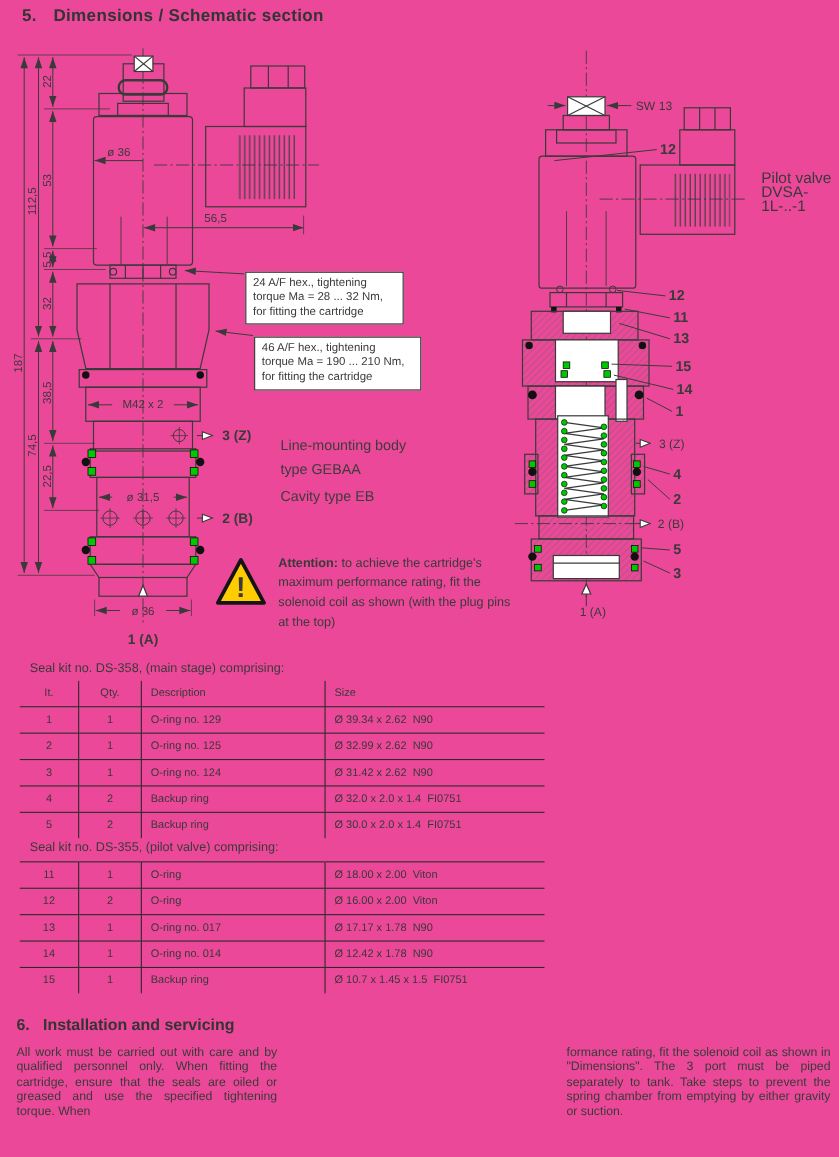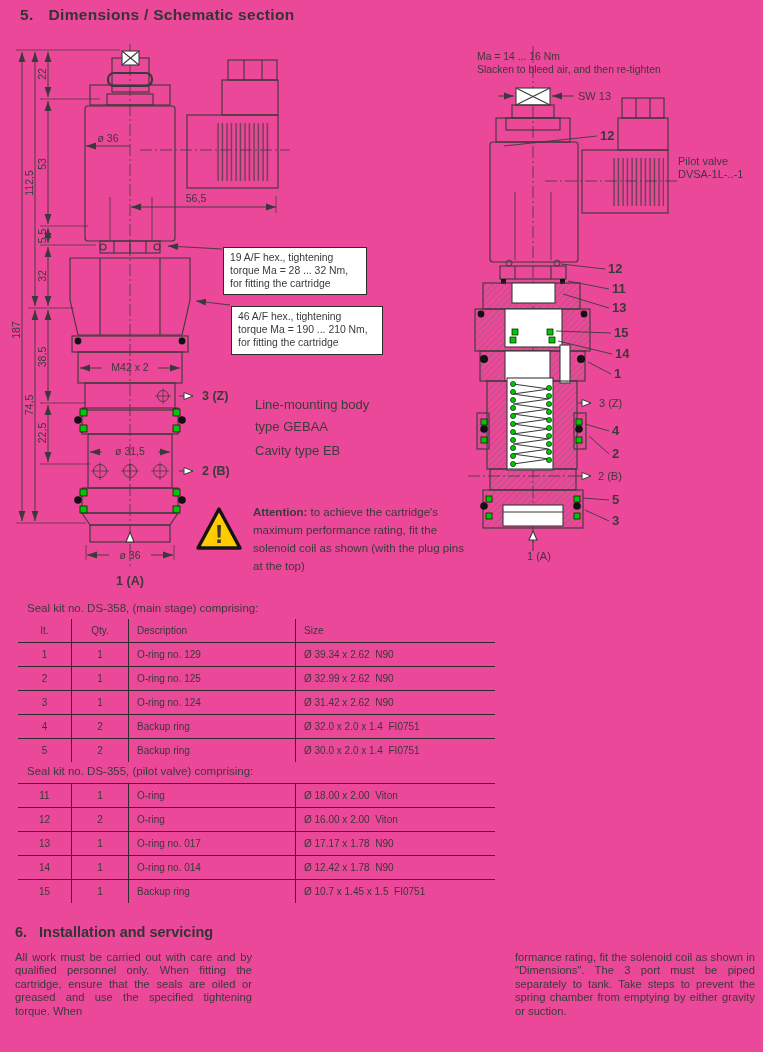--- a/index.html
+++ b/index.html
@@ -13,21 +13,21 @@
 
   .callout { position:absolute; border:1.4px solid #2d2d2d; background:#fff; padding:3px 6px;
              font-size:10.4px; line-height:13.2px; color:#3a3a3a; }
   .co24 { left:223px; top:247px; width:130px; height:40px; }
   .co46 { left:231px; top:306px; width:138px; height:41px; }
 
   .body-note { position:absolute; left:255px; top:394px; font-size:13px; line-height:22px; color:#3c3c3c; }
   .cavity-note { position:absolute; left:255px; top:443px; font-size:13px; color:#3c3c3c; }
 
   .ma-note { position:absolute; left:477px; top:50px; font-size:10.4px; line-height:13px; color:#3a3a3a; }
-  .pilot-note { position:absolute; left:678px; top:155px; font-size:11px; line-height:13px; color:#3a3a3a; }
+  .pilot-note { position:absolute; left:692px; top:155px; font-size:14px; line-height:13px; color:#3a3a3a; }
 
   .attention { position:absolute; left:196px; top:503px; display:flex; }
   .attention .warn { width:46px; height:44px; flex:0 0 auto; margin-top:4px; }
   .attention .atxt { margin-left:11px; width:218px; font-size:11.5px; line-height:18px; color:#3a3a3a; }
   .attention .atxt b { font-weight:bold; }
 
   .tbl-caption { position:absolute; left:27px; font-size:11.5px; color:#3a3a3a; }
   .cap1 { top:602px; } .cap2 { top:765px; }
 
   .seal-table { position:absolute; left:18px; border-collapse:collapse; table-layout:fixed; width:410px;
@@ -385,32 +385,28 @@
         <text class="calln" x="612" y="504">5</text>
         <text class="calln" x="612" y="525">3</text>
       </g>
 
       <path d="M533,531 L529,540 H537 Z" fill="#fff"></path>
       <line x1="533" y1="540" x2="533" y2="551" stroke-width="0.9"></line>
       <text class="plainlbl" x="527" y="560" stroke="none" fill="#3a3a3a">1 (A)</text>
     </g>
   </svg>
 
-  <div class="ma-note">
-    <div>Ma = 14 ... 16 Nm</div>
-    <div>Slacken to bleed air, and then re-tighten</div>
-  </div>
 
   <div class="pilot-note">
     <div>Pilot valve</div>
     <div>DVSA-1L-..-1</div>
   </div>
 
   <div class="callout co24">
-    <div>19 A/F hex., tightening</div>
+    <div>24 A/F hex., tightening</div>
     <div>torque Ma = 28 ... 32 Nm,</div>
     <div>for fitting the cartridge</div>
   </div>
 
   <div class="callout co46">
     <div>46 A/F hex., tightening</div>
     <div>torque Ma = 190 ... 210 Nm,</div>
     <div>for fitting the cartridge</div>
   </div>
 

